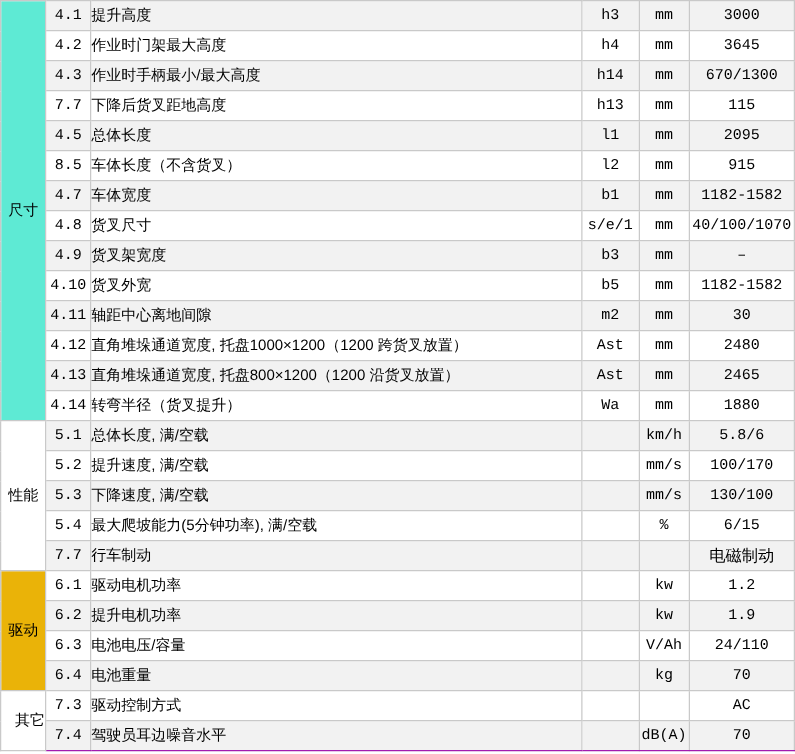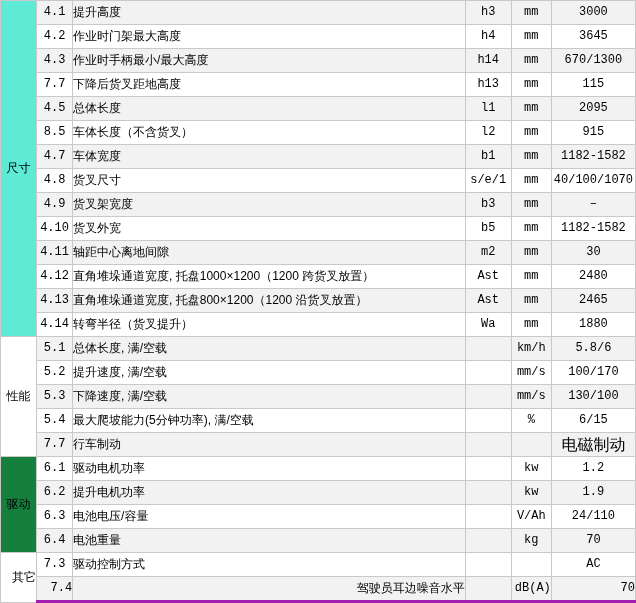--- a/index.html
+++ b/index.html
@@ -65,30 +65,30 @@
     font-size: 11px;
   }
   td.val {
     text-align: center;
     font-family: "Liberation Mono", "DejaVu Sans Mono", monospace;
     font-size: 12px;
     border-right: none;
   }
   td.val.cn {
     font-family: Liberation Sans, sans-serif;
-    font-size: 16px;
+    font-size: 13px;
   }
   tr.shade td {
     background: #f2f2f2;
   }
   tr.plain td {
     background: #ffffff;
   }
   
-  table.spec tr:last-child td { border-bottom: 4px solid #a21caf; text-align: right; }
+  table.spec tr:last-child td { border-bottom: 1px solid #a21caf; }
 </style>
 </head>
 <body>
 
 <table class="spec">
   <colgroup>
     <col class="c-group">
     <col class="c-num">
     <col class="c-name">
     <col class="c-sym">
@@ -225,21 +225,21 @@
         <td class="val">6/15</td>
       </tr>
       <tr class="shade">
         <td class="num">7.7</td>
         <td class="name">行车制动</td>
         <td class="sym"></td>
         <td class="unit"></td>
         <td class="val cn">电磁制动</td>
       </tr>
       <tr class="plain">
-        <td class="group" rowspan="4" style="background: #15803d; margin-top: 31px;">驱动</td>
+        <td class="group" rowspan="4" style="background: #eab308; margin-top: 31px;">驱动</td>
         <td class="num">6.1</td>
         <td class="name">驱动电机功率</td>
         <td class="sym"></td>
         <td class="unit">kw</td>
         <td class="val">1.2</td>
       </tr>
       <tr class="shade">
         <td class="num">6.2</td>
         <td class="name">提升电机功率</td>
         <td class="sym"></td>

